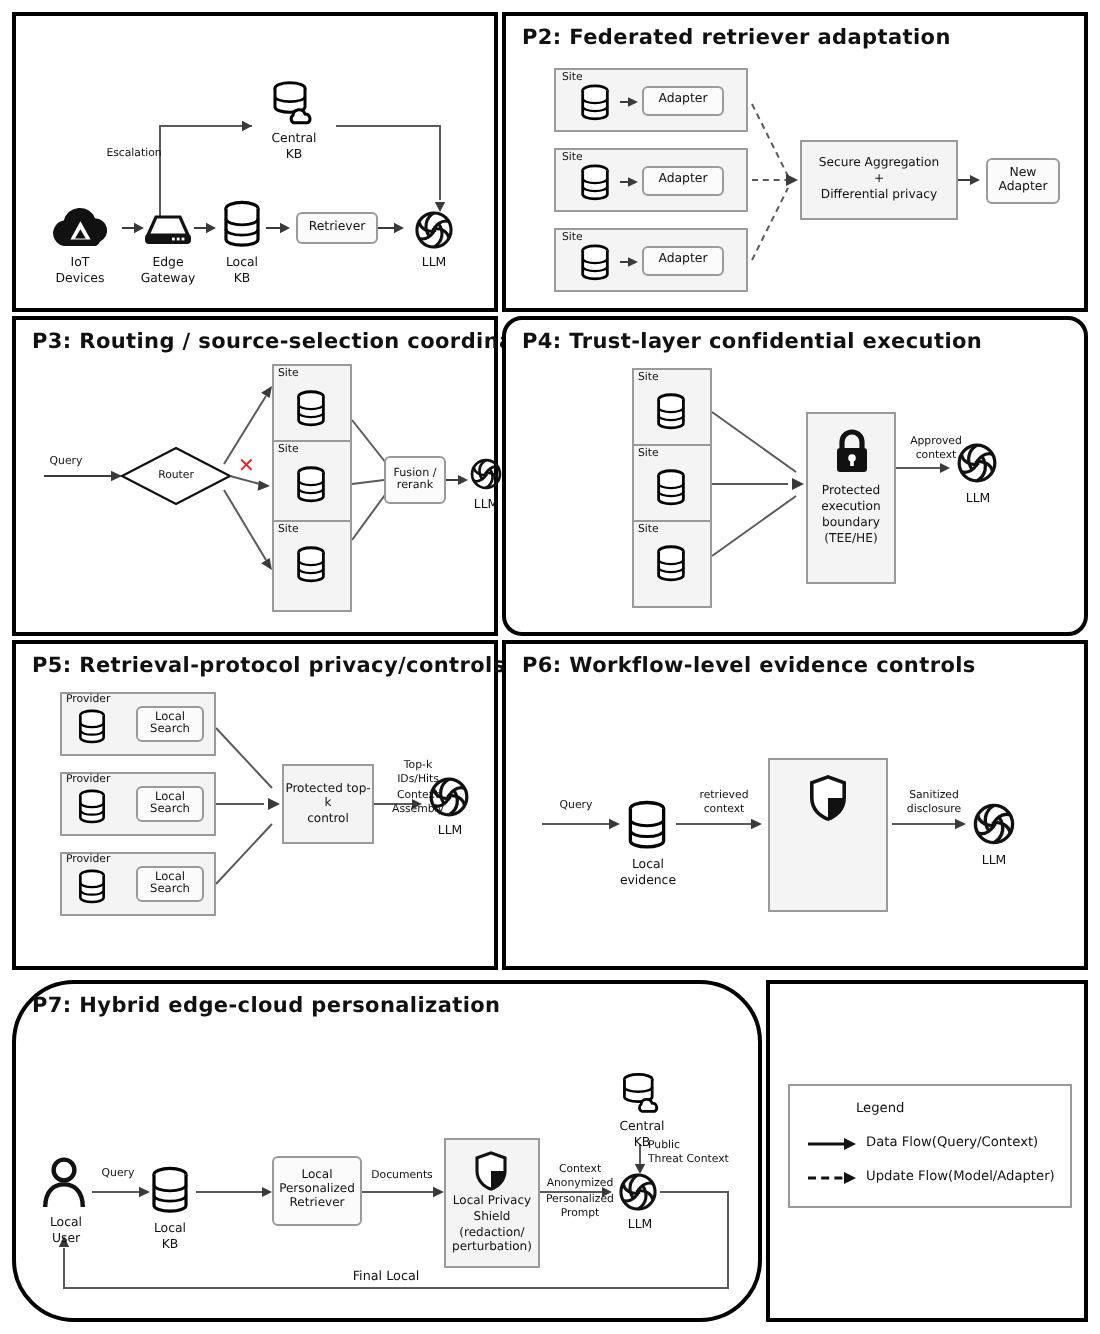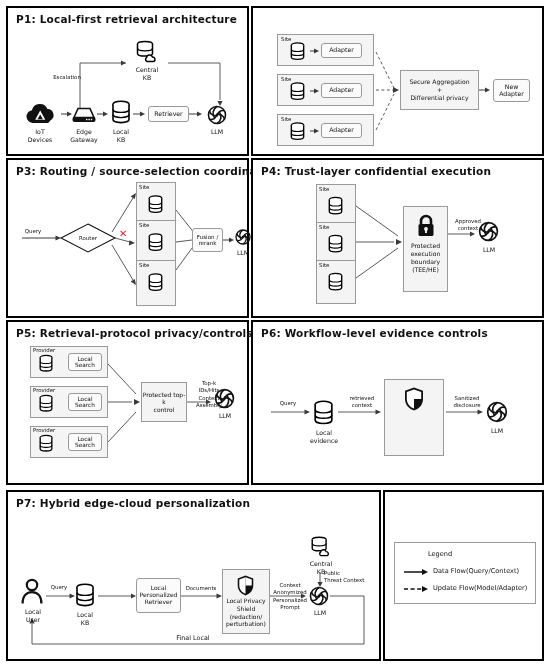--- a/index.html
+++ b/index.html
@@ -75,21 +75,20 @@
   }
   .legtitle{position:absolute;font-size:6.6px;}
   .legtext{position:absolute;font-size:6.6px;white-space:nowrap;}
 </style>
 </head>
 <body>
 
 <div class="sheet">
 
   <div class="panel" style="left:6px;top:6px;width:243px;height:150px;">
-    <div class="ptitle">P1: Local-first retrieval architecture</div>
     <div class="body">
 
       <svg class="ovl" width="243" height="150">
 
         <path d="M72,108 L72,55 L118,55" fill="none" stroke="#5a5a5a" stroke-width="1"></path>
         <polygon points="118,55 113,52.4 113,57.6" fill="#3a3a3a"></polygon>
 
         <path d="M160,55 L212,55 L212,92" fill="none" stroke="#5a5a5a" stroke-width="1"></path>
         <polygon points="212,98 209.4,93 214.6,93" fill="#3a3a3a"></polygon>
       </svg>
@@ -167,20 +166,21 @@
             <path d="M3.9,7.4 C4.4,11.1 8.7,13.8 13,12.2"></path>
           </g>
         </svg>
       </div>
       <div class="cap" style="left:185px;top:120px;width:48px;">LLM</div>
 
     </div>
   </div>
 
   <div class="panel" style="left:251px;top:6px;width:293px;height:150px;">
+    <div class="ptitle">P2: Federated retriever adaptation</div>
     <div class="body">
 
       <div class="grayBox" style="left:24px;top:26px;width:97px;height:32px;"></div>
       <div class="lbl" style="left:28px;top:28px;width:24px;text-align:left;">Site</div>
       <div class="ic" style="left:36px;top:34px;">
         <svg width="17" height="20" viewBox="0 0 22 26">
           <ellipse cx="11" cy="4.2" rx="8" ry="3" fill="#fff" stroke="#000" stroke-width="1.8"></ellipse>
           <path d="M3,4.2 L3,19.6 C3,21.3 6.6,22.6 11,22.6 C15.4,22.6 19,21.3 19,19.6 L19,4.2" fill="#fff" stroke="#000" stroke-width="1.8"></path>
           <path d="M3,9.4 C3,11.1 6.6,12.4 11,12.4 C15.4,12.4 19,11.1 19,9.4" fill="none" stroke="#000" stroke-width="1.5"></path>
           <path d="M3,14.6 C3,16.3 6.6,17.6 11,17.6 C15.4,17.6 19,16.3 19,14.6" fill="none" stroke="#000" stroke-width="1.5"></path>
@@ -333,21 +333,21 @@
             <path d="M3.9,16.6 C7.4,17.7 11.9,15.1 12.6,10.1"></path>
             <path d="M3.9,7.4 C4.4,11.1 8.7,13.8 13,12.2"></path>
           </g>
         </svg>
       </div>
       <div class="cap" style="left:219px;top:89px;width:32px;">LLM</div>
 
     </div>
   </div>
 
-  <div class="panel" style="left:251px;top:158px;width:293px;height:160px;">
+  <div class="panel" style="left:251px;top:158px;width:293px;height:160px;border-radius:10px;">
     <div class="ptitle">P4: Trust-layer confidential execution</div>
     <div class="body">
 
       <svg class="ovl" width="293" height="160">
         <path d="M103,46 L145,76" fill="none" stroke="#5a5a5a" stroke-width="1"></path>
         <path d="M103,82 L141,82" fill="none" stroke="#5a5a5a" stroke-width="1"></path>
         <path d="M103,118 L145,88" fill="none" stroke="#5a5a5a" stroke-width="1"></path>
         <polygon points="149,82 143,79 143,85" fill="#3a3a3a"></polygon>
 
         <line x1="195" y1="74" x2="218" y2="74" stroke="#5a5a5a" stroke-width="1"></line>
@@ -570,21 +570,21 @@
             <path d="M3.9,16.6 C7.4,17.7 11.9,15.1 12.6,10.1"></path>
             <path d="M3.9,7.4 C4.4,11.1 8.7,13.8 13,12.2"></path>
           </g>
         </svg>
       </div>
       <div class="cap" style="left:225px;top:105px;width:38px;">LLM</div>
 
     </div>
   </div>
 
-  <div class="panel" style="left:6px;top:490px;width:375px;height:171px;">
+  <div class="panel" style="left:6px;top:490px;width:375px;height:171px;border-radius:31px;">
     <div class="ptitle">P7: Hybrid edge-cloud personalization</div>
     <div class="body">
 
       <svg class="ovl" width="375" height="171">
 
         <line x1="38" y1="104" x2="62" y2="104" stroke="#5a5a5a" stroke-width="1"></line>
         <polygon points="67,104 61.5,101.4 61.5,106.6" fill="#3a3a3a"></polygon>
 
         <line x1="90" y1="104" x2="124" y2="104" stroke="#5a5a5a" stroke-width="1"></line>
         <polygon points="128,104 123,101.5 123,106.5" fill="#3a3a3a"></polygon>

